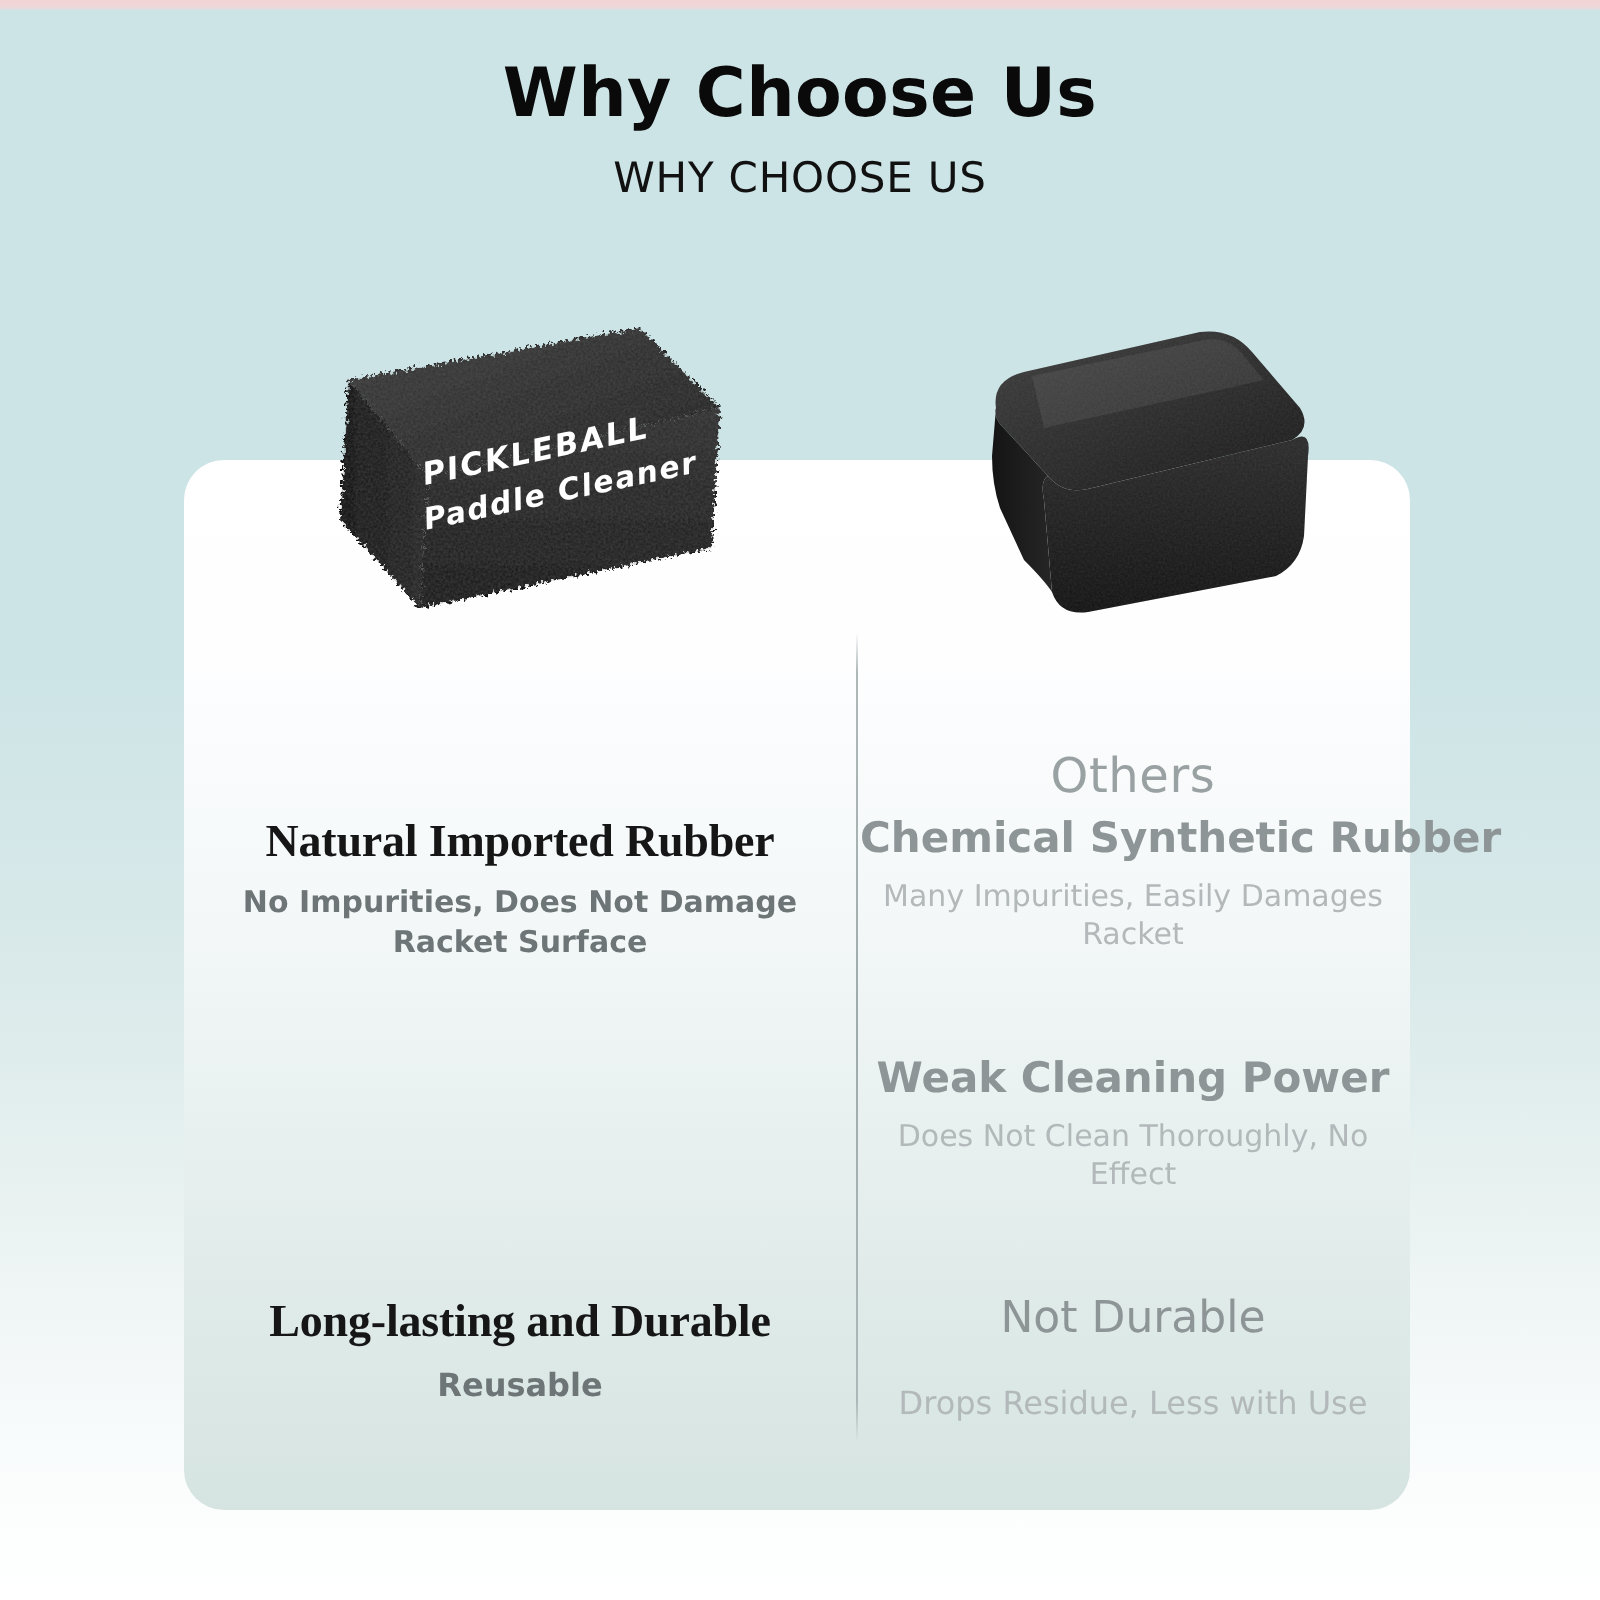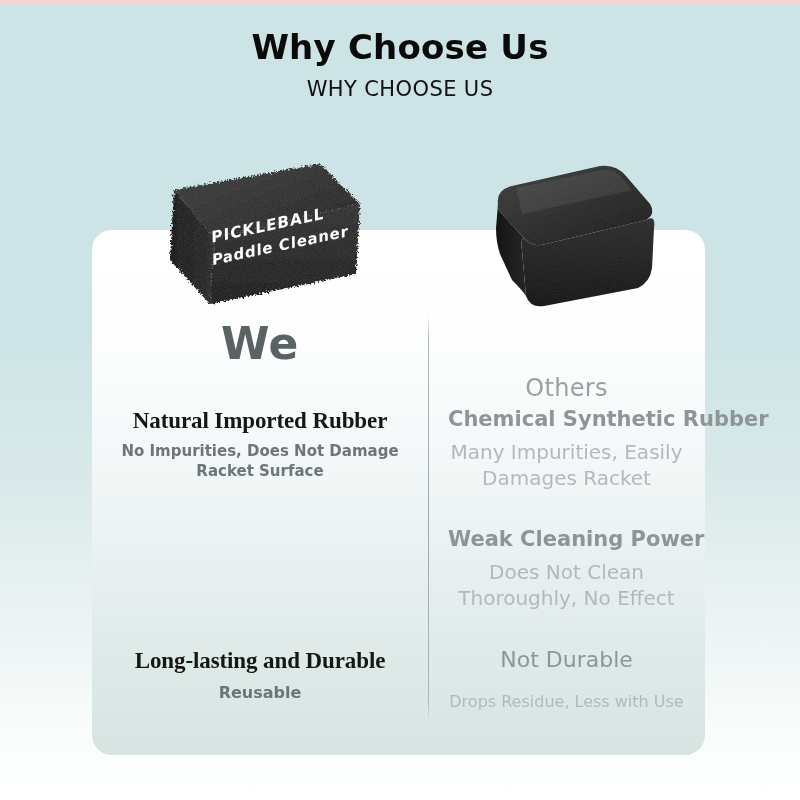--- a/index.html
+++ b/index.html
@@ -82,37 +82,37 @@
   .head-others {
     left:428px; top:330px; width:277px;
     font-size:24px; font-weight:normal; color:#9aa1a2; letter-spacing:.3px;margin-top:44px;
   }
 
   
   .rows { position:absolute; left:92px; top:408px; width:613px; z-index:18; }
   .row { position:relative; height:120px; }
   .cell { position:absolute; top:0; text-align:center; }
   .cell-left  { left:0;     width:336px; padding:0 6px; }
-  .cell-right { left:336px; width:277px; padding:0 20px; }
+  .cell-right { left:336px; width:277px; padding:0 2px; }
 
   .cell-left .c-title {
     font-size:23px; font-weight:bold; color:#161616;
     line-height:1.12; letter-spacing:-.1px; white-space:nowrap;font-family:Liberation Serif, serif;
   }
   .cell-left .c-sub {
     margin-top:8px; font-size:15px; font-weight:bold;
     color:#6e7577; line-height:1.32;
   }
 
   .cell-right .c-title {
     font-size:21px; font-weight:bold; color:#8e9597;
     line-height:1.12; white-space:nowrap;
   }
   .cell-right .c-sub {
-    margin-top:7px; font-size:20px; font-weight:normal;
+    margin-top:7px; font-size:15px; font-weight:normal;
     color:#b3b9ba; line-height:1.32;
   }
 
   
   .row-3 .cell-left  .c-title { font-size:23px; }
   .row-3 .cell-left  .c-sub   { font-size:16px; }
   .row-3 .cell-right .c-title { font-size:22px; font-weight:normal; }
   .row-3 .cell-right .c-sub   { margin-top:18px; font-size:16px; white-space:nowrap; }
 </style>
 </head>
@@ -214,21 +214,20 @@
           <path d="M42,80 Q50,90 64,86 L164,62 Q174,56 172,70 L170,110
                    Q168,124 156,130 L62,148 Q48,150 44,138 L40,92 Q38,82 42,80 Z" fill="#1c1c1c"></path>
         </g>
 
         <path d="M34,30 L120,12 Q132,10 140,20 L150,32 L132,36 L40,56 Z" fill="#ffffff" opacity=".07"></path>
       </svg>
     </div>
 
   </div>
 
-  <div class="col-head head-we">We</div>
   <div class="col-head head-others">Others</div>
 
   <div class="rows">
 
     <div class="row row-1">
       <div class="cell cell-left">
         <div class="c-title">Natural Imported Rubber</div>
         <div class="c-sub">No Impurities, Does Not Damage Racket Surface</div>
       </div>
       <div class="cell cell-right">

